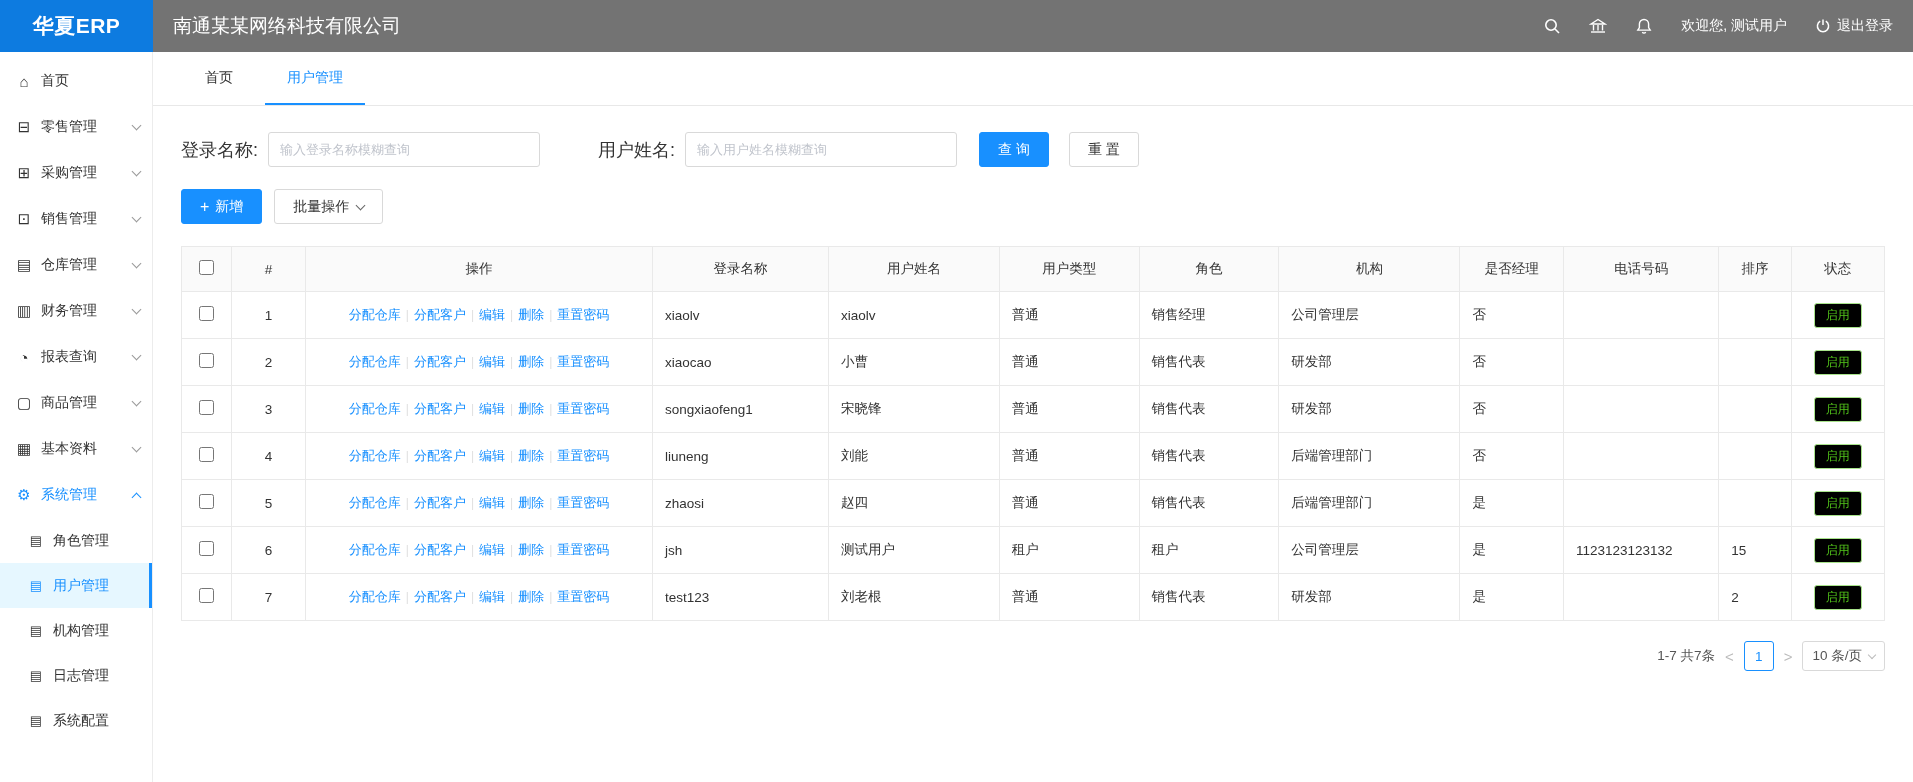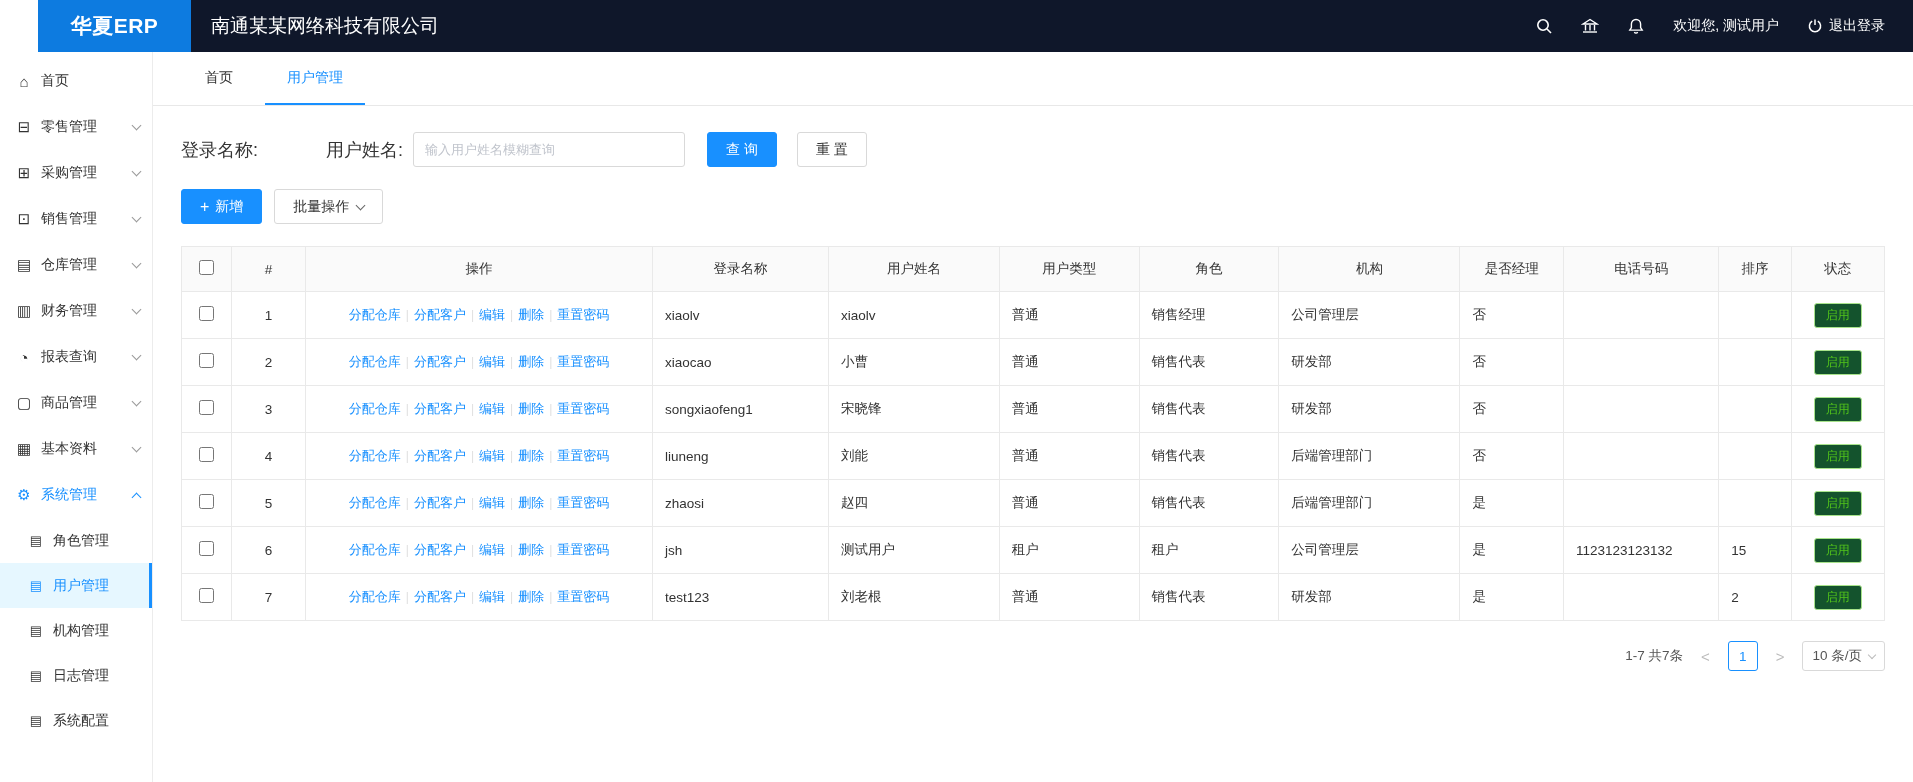--- a/index.html
+++ b/index.html
@@ -1,24 +1,24 @@
 <!DOCTYPE html>
 <html><head>
 <meta charset="utf-8">
 <style>
   * { margin:0; padding:0; box-sizing:border-box; }
   html,body { width:1913px; height:782px; overflow:hidden; }
   body { font-family:"Liberation Sans","DejaVu Sans",sans-serif; font-size:14px; color:#333; background:#fff; }
 
   
-  .topbar { display:flex; align-items:center; height:52px; background:#0f172a; color:#fff;margin-left:38px; }
+  .topbar { display:flex; align-items:center; height:52px; background:#737373; color:#fff; }
   .logo { width:153px; height:100%; background:#0d7be0; display:flex; align-items:center; justify-content:center;
           font-weight:bold; font-size:21px; letter-spacing:.5px; cursor:pointer; }
   .company { margin-left:20px; font-size:19px; }
-  .topbar-right { margin-left:auto; display:flex; align-items:center; gap:28px; padding-right:28px; font-size:14px; }
+  .topbar-right { margin-left:auto; display:flex; align-items:center; gap:28px; padding-right:20px; font-size:14px; }
   .tb-icon { display:flex; align-items:center; cursor:pointer; }
   .tb-icon svg { display:block; }
   .welcome { cursor:pointer; }
   .logout { display:flex; align-items:center; gap:6px; cursor:pointer; }
 
   
   .layout { display:flex; height:730px; }
   .sidebar { width:153px; border-right:1px solid #ececec; padding-top:6px; background:#fff; flex-shrink:0; }
   .side-item { height:46px; display:flex; align-items:center; padding:0 12px 0 16px; cursor:pointer; color:#333; }
   .side-item.open { color:#1890ff; }
@@ -55,25 +55,25 @@
   
   table.grid { width:100%; border-collapse:collapse; table-layout:fixed; }
   .grid th, .grid td { border:1px solid #e9e9e9; font-size:13.5px; overflow:hidden; white-space:nowrap; }
   .grid th { background:#fafafa; height:45px; font-weight:500; color:#333; text-align:center; }
   .grid td { height:47px; padding:0 12px; color:#333; }
   .grid td.c { text-align:center; padding:0 4px; }
   .ops { text-align:center; }
   .op-link { color:#1890ff; text-decoration:none; font-size:13px; cursor:pointer; }
   .op-sep { color:#e0e0e0; margin:0 5px; font-size:12px; }
   .badge { display:inline-block; padding:3px 11px; font-size:12px; color:#52c41a; border:1px solid #a8e38b;
-           background:#14532d; border-radius:3px; cursor:pointer; }
+           background:#000000; border-radius:3px; cursor:pointer; }
   input[type="checkbox"] { width:15px; height:15px; accent-color:#1890ff; cursor:pointer; }
 
   
-  .pagination { display:flex; justify-content:flex-end; align-items:center; gap:16px; margin-top:20px; color:#555; font-size:13.5px; }
+  .pagination { display:flex; justify-content:flex-end; align-items:center; gap:8px; margin-top:20px; color:#555; font-size:13.5px; }
   .page-arrow { color:#bbb; font-size:15px; cursor:pointer; padding:0 2px; }
   .page-num { min-width:30px; height:30px; border:1px solid #1890ff; color:#1890ff; display:inline-flex;
               align-items:center; justify-content:center; border-radius:3px; cursor:pointer; font-size:13.5px; }
   .page-size { height:30px; border:1px solid #d9d9d9; border-radius:3px; display:inline-flex; align-items:center;
                padding:0 9px; gap:7px; color:#555; cursor:pointer; background:#fff; }
   .page-size .chev { border-color:#bbb; width:6px; height:6px; }
 </style>
 </head>
 <body>
 
@@ -190,20 +190,21 @@
   <main class="main">
     <div class="tabbar">
       <div class="tab">首页</div>
       <div class="tab active">用户管理</div>
     </div>
 
     <div class="content">
 
       <div class="filter-row">
         <span class="filter-label">登录名称:</span>
+        <input class="input" type="text" placeholder="输入登录名称模糊查询" style="">
         <span class="gap-lg"></span>
         <span class="filter-label">用户姓名:</span>
         <input class="input" type="text" placeholder="输入用户姓名模糊查询" style="">
         <button class="btn btn-primary">查 询</button>
         <button class="btn">重 置</button>
       </div>
 
       <div class="toolbar-row">
         <button class="btn btn-primary">
           <span class="plus">+</span>

